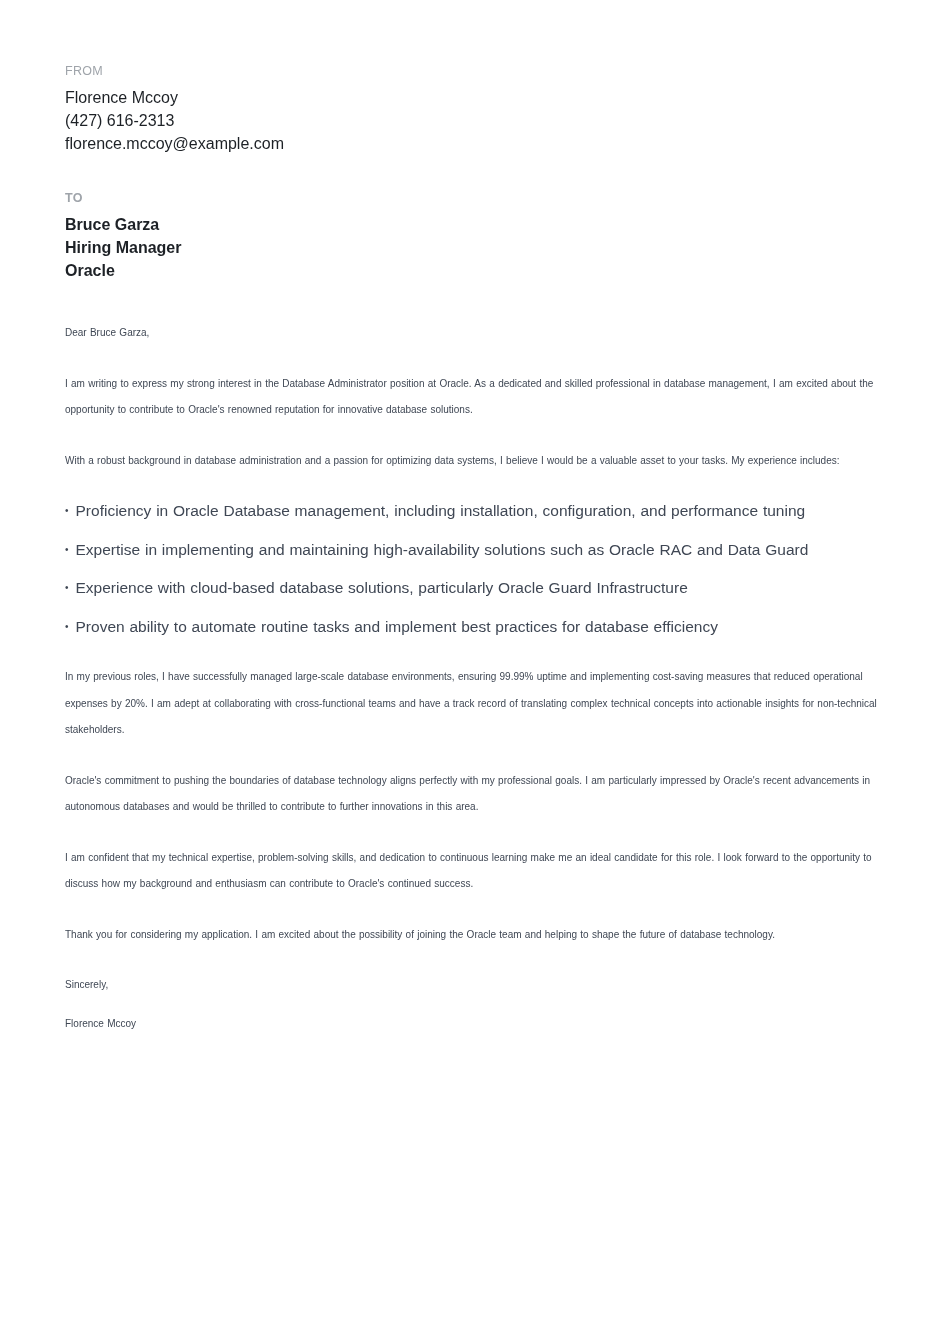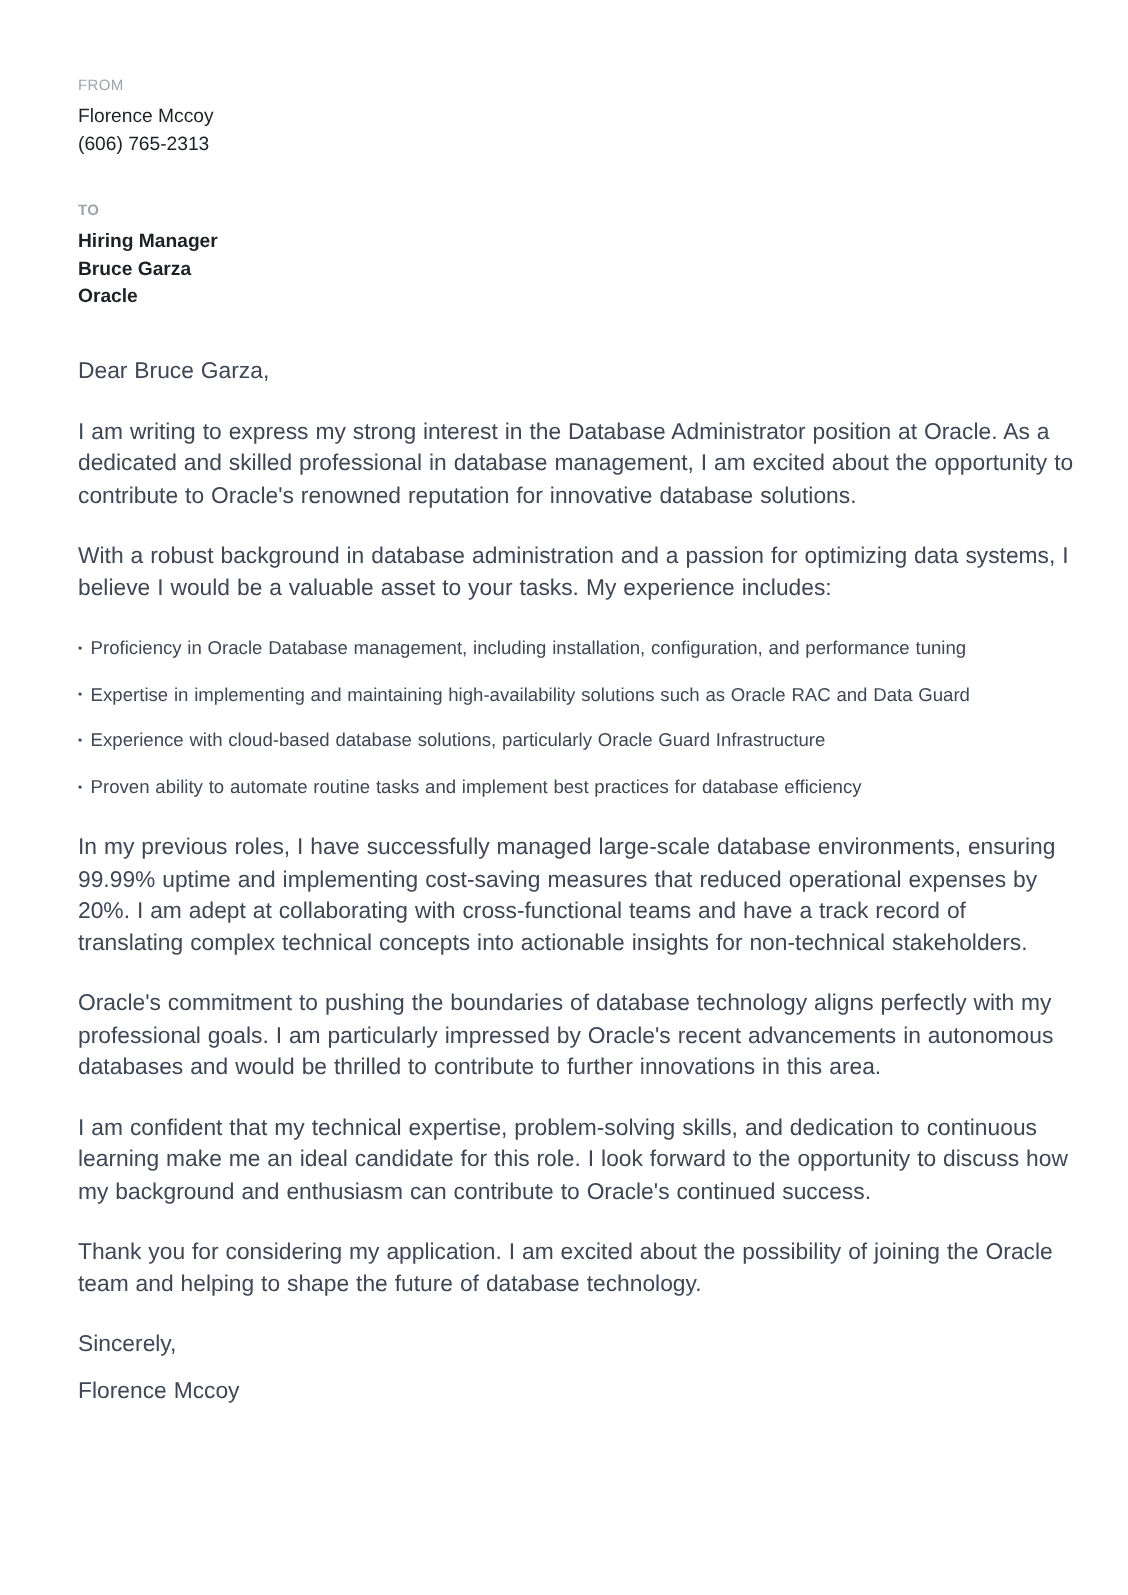--- a/index.html
+++ b/index.html
@@ -34,21 +34,21 @@
   }
   .to-section {
     margin-top: 36px;
     font-weight: bold;
   }
   .letter {
     margin-top: 38px;
   }
   .para {
     margin: 24px 0 0 0;
-    font-size: 19px;
+    font-size: 10px;
     line-height: 26.5px;
     color: #3f4754;
     word-spacing: 0.5px;
   }
   .greeting {
     margin-top: 0;
   }
   .bullet-list {
     list-style: none;
     margin: 24px 0 0 0;
@@ -76,27 +76,28 @@
   }
 </style>
 </head>
 <body>
 
 <div class="page">
 
   <div class="contact-block from-section">
     <div class="section-label">FROM</div>
     <div class="contact-line">Florence Mccoy</div>
-    <div class="contact-line">(606) 765-2313</div>
+    <div class="contact-line">(427) 616-2313</div>
+    <div class="contact-line">florence.mccoy@example.com</div>
   </div>
 
   <div class="contact-block to-section">
     <div class="section-label">TO</div>
+    <div class="contact-line">Bruce Garza</div>
     <div class="contact-line">Hiring Manager</div>
-    <div class="contact-line">Bruce Garza</div>
     <div class="contact-line">Oracle</div>
   </div>
 
   <div class="letter">
     <p class="para greeting">Dear Bruce Garza,</p>
 
     <p class="para">I am writing to express my strong interest in the Database Administrator position at Oracle. As a dedicated and skilled professional in database management, I am excited about the opportunity to contribute to Oracle's renowned reputation for innovative database solutions.</p>
     <p class="para">With a robust background in database administration and a passion for optimizing data systems, I believe I would be a valuable asset to your tasks. My experience includes:</p>
 
     <ul class="bullet-list">

